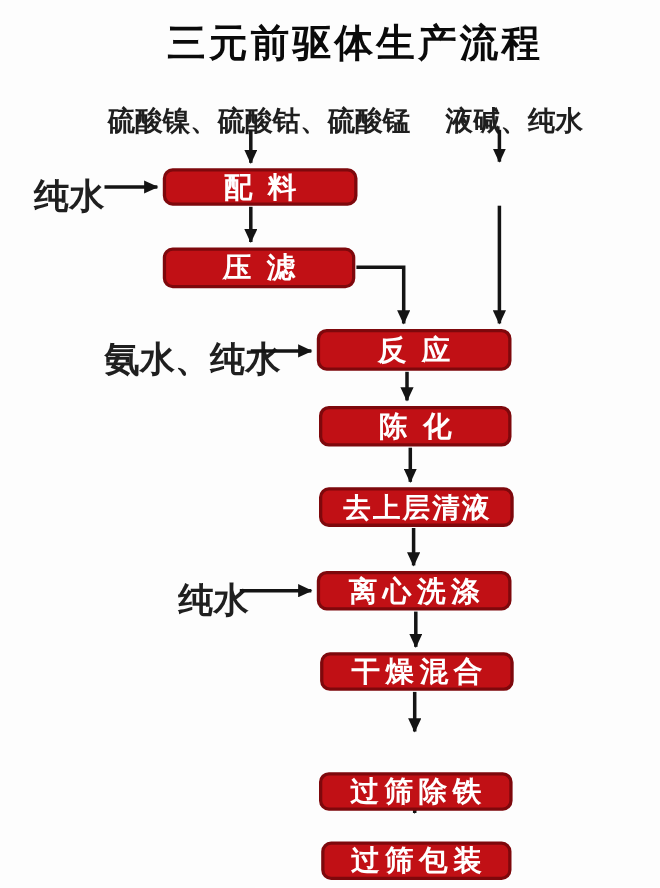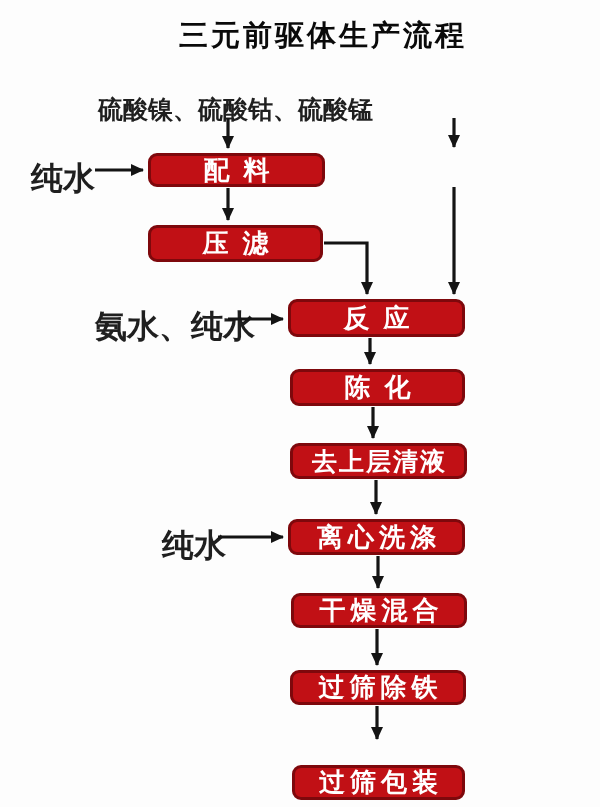--- a/index.html
+++ b/index.html
@@ -22,21 +22,21 @@
     background: var(--background);
     overflow: hidden;
   }
 
   .title {
     position: absolute;
     left: 46px;
     top: 16px;
     width: 554px;
     text-align: center;
-    font-size: 29px;
+    font-size: 35px;
     font-weight: bold;
     letter-spacing: 3px;
     color: var(--title-text);
     font-family: "DejaVu Serif", "Liberation Serif", serif;
   }
 
   .feed-label {
     position: absolute;
     font-size: 32px;
     font-weight: 600;
@@ -69,39 +69,40 @@
   .ls5 { letter-spacing: 2px;  text-indent: 2px; font-size: 25px; text-align: right; }
 
   #b-batching        { left: 148px; top: 153px; width: 177px; height: 34px; }
   #b-alkali-prep     { left: 363px; top: 152px; width: 177px; height: 34px; }
   #b-press-filter    { left: 148px; top: 225px; width: 175px; height: 37px; }
   #b-reaction        { left: 288px; top: 299px; width: 177px; height: 38px; }
   #b-aging           { left: 290px; top: 369px; width: 175px; height: 37px; }
   #b-supernatant     { left: 290px; top: 443px; width: 177px; height: 36px; }
   #b-washing         { left: 288px; top: 519px; width: 177px; height: 36px; }
   #b-drying          { left: 291px; top: 593px; width: 176px; height: 35px; }
-  #b-iron-removal    { left: 290px; top: 670px; width: 176px; height: 35px; }
+  #b-iron-removal    { left: 290px; top: 702px; width: 176px; height: 35px; }
   #b-packaging       { left: 292px; top: 744px; width: 173px; height: 35px; margin-top: 21px; }
 
   #arrows { position: absolute; left: 0; top: 0; }
   #arrows path.link {
     stroke: var(--line);
     stroke-width: 3.2px;
     fill: none;
   }
   #arrows marker path { fill: var(--line); }
 </style>
 </head>
 <body>
 
 <div class="canvas">
 
   <div class="title">三元前驱体生产流程</div>
 
   <div class="feed-label" id="lbl-sulfates">硫酸镍、硫酸钴、硫酸锰</div>
+  <div class="feed-label" id="lbl-alkali">液碱、纯水</div>
   <div class="feed-label" id="lbl-water1">纯水</div>
   <div class="feed-label" id="lbl-ammonia">氨水、纯水</div>
   <div class="feed-label" id="lbl-water2">纯水</div>
 
   <svg id="arrows" width="600" height="807" viewBox="0 0 600 807" aria-hidden="true">
     <defs>
       <marker id="ah" markerUnits="userSpaceOnUse" markerWidth="14" markerHeight="12" refX="12" refY="6" orient="auto">
         <path d="M0,0 L13,6 L0,12 Z"></path>
       </marker>
     </defs>

